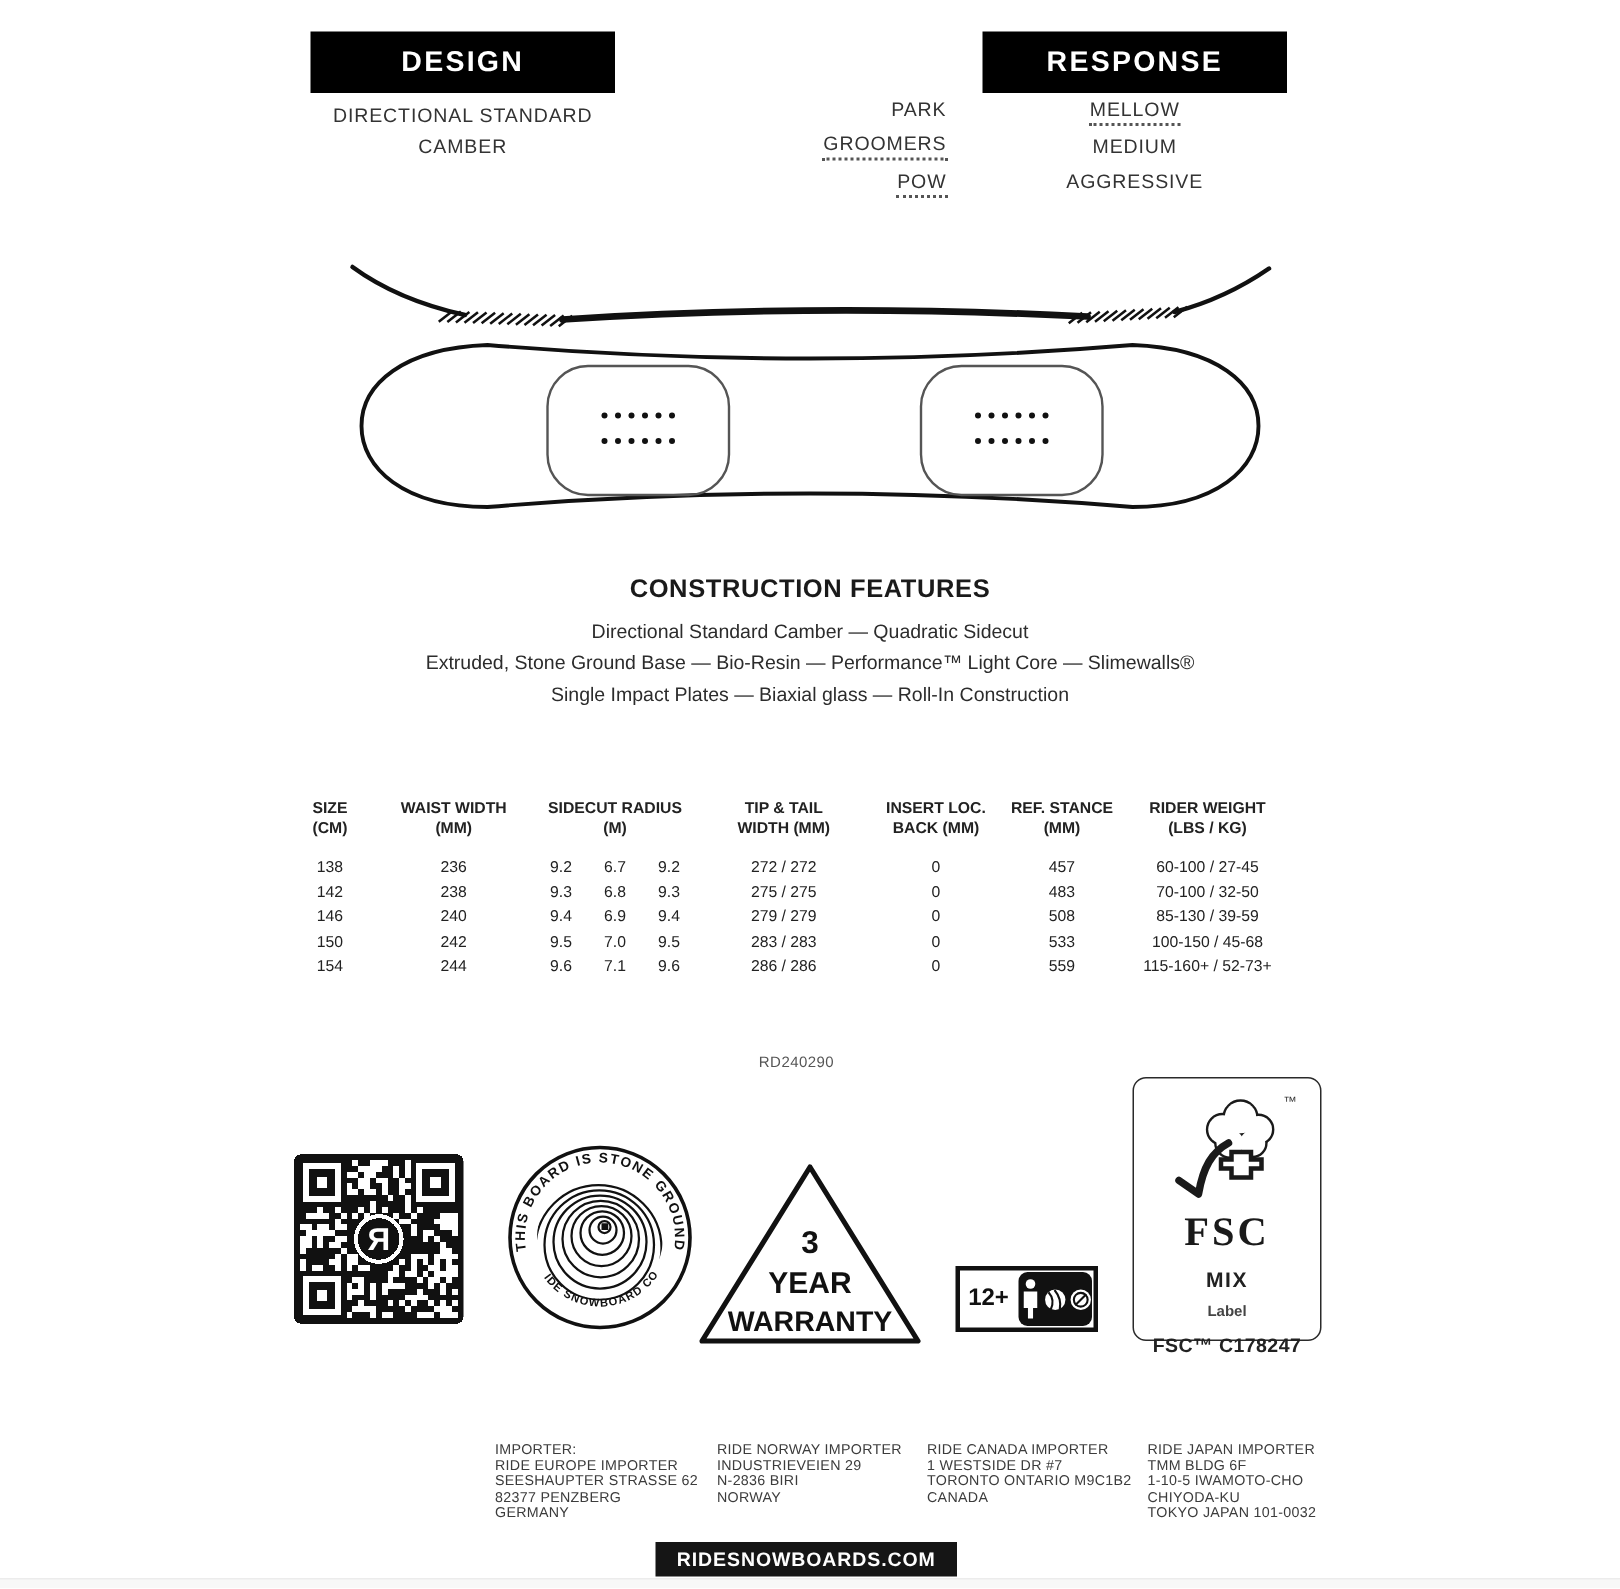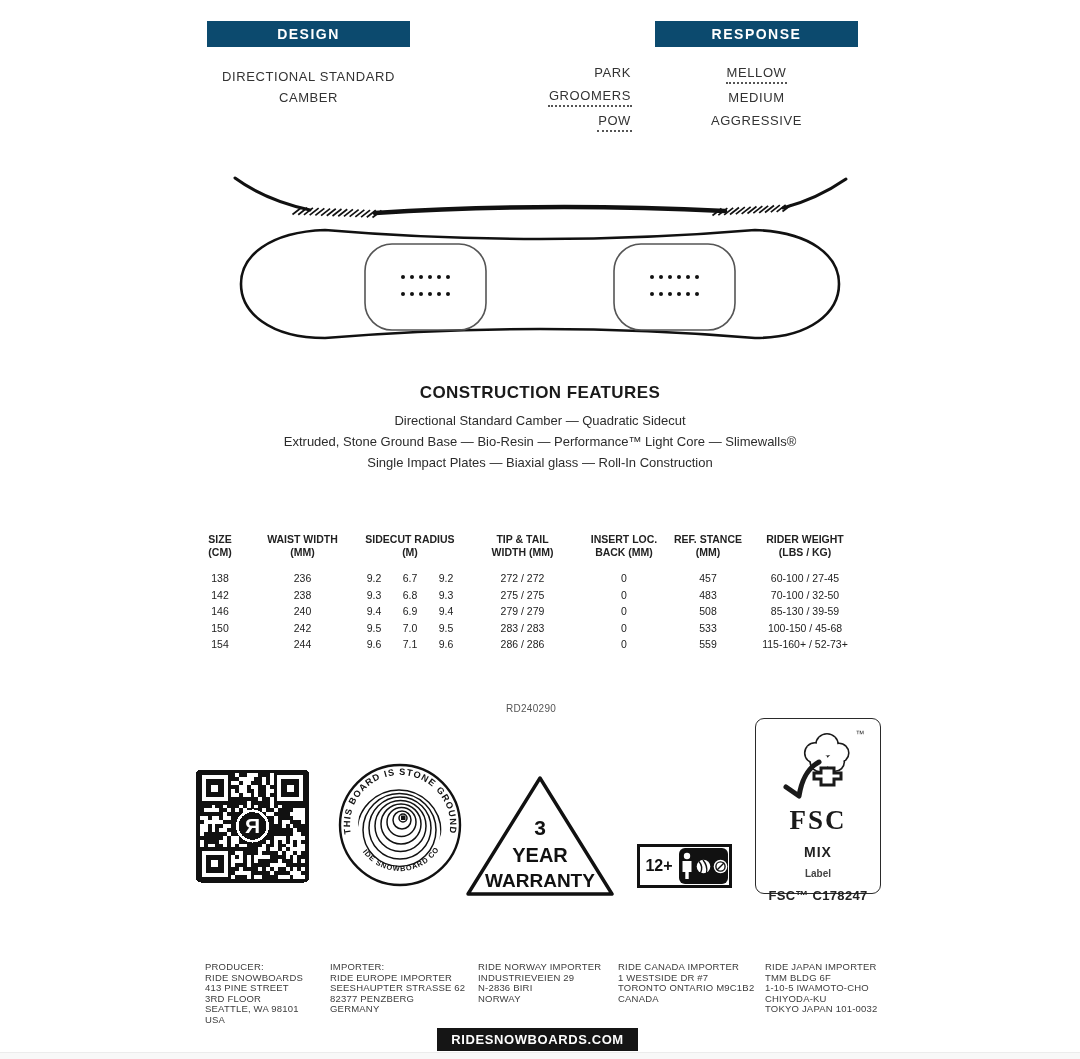--- a/index.html
+++ b/index.html
@@ -3,23 +3,23 @@
 <meta charset="utf-8">
 <style>
   * { margin:0; padding:0; box-sizing:border-box; }
   html,body { background:#fff; }
   body { font-family:"Liberation Sans", sans-serif; color:#222; }
   .page { position:relative; width:1080px; height:1059px; background:#fff; overflow:hidden; }
 
   .abs { position:absolute; }
 
   
-  .attr-bar { position:absolute; top:21px; height:26px; background:#0c4a6e; color:#fff;
+  .attr-bar { position:absolute; top:21px; height:41px; background:#000000; color:#fff;
     display:flex; align-items:center; justify-content:center;
-    font-size:14px; font-weight:bold; letter-spacing:1.5px; }
+    font-size:19px; font-weight:bold; letter-spacing:1.5px; }
   .attr-items { position:absolute; top:66px; text-align:center; font-size:13px; color:#333;
     letter-spacing:.6px; }
   .attr-item { display:block; margin-bottom:7px; line-height:14px; }
   .attr-item span { display:inline-block; padding:0 1px 2px; }
   .attr-item.dotted span { border-bottom:2px dotted #555; }
 
   
   .cf-title { position:absolute; left:0; width:1080px; text-align:center; top:383px;
     font-size:17px; font-weight:bold; letter-spacing:.4px; color:#1a1a1a; }
   .cf-line { position:absolute; left:0; width:1080px; text-align:center; font-size:13px; color:#2c2c2c; }
@@ -560,28 +560,20 @@
       <path d="M 53 41 v 5 h -7 v 6 h 7 v 6 h 13 v -6 h 7 v -6 h -7 v -5 Z" fill="#fff" stroke="#1a1a1a" stroke-width="3"></path>
       <path d="M 18 60 L 31 69 C 34 51 40 41 51 35" fill="none" stroke="#1a1a1a" stroke-width="5" stroke-linecap="round" stroke-linejoin="round"></path>
       <text x="92" y="10" font-size="9" fill="#333" text-anchor="middle">™</text>
     </svg>
     <div class="fsc-word">FSC</div>
     <div class="fsc-mix">MIX</div>
     <div class="fsc-label">Label</div>
     <div class="fsc-cert">FSC™ C178247</div>
   </div>
 
-  <div class="addr" style="left:205px;width:122px;">
-    <div>PRODUCER:</div>
-      <div>RIDE SNOWBOARDS</div>
-    <div>413 PINE STREET</div>
-      <div>3RD FLOOR</div>
-    <div>SEATTLE, WA 98101</div>
-      <div>USA</div>
-  </div>
   <div class="addr" style="left:330px;width:145px;">
     <div>IMPORTER:</div>
       <div>RIDE EUROPE IMPORTER</div>
     <div>SEESHAUPTER STRASSE 62</div>
       <div>82377 PENZBERG</div>
     <div>GERMANY</div>
   </div>
   <div class="addr" style="left:478px;width:138px;">
     <div>RIDE NORWAY IMPORTER</div>
       <div>INDUSTRIEVEIEN 29</div>

